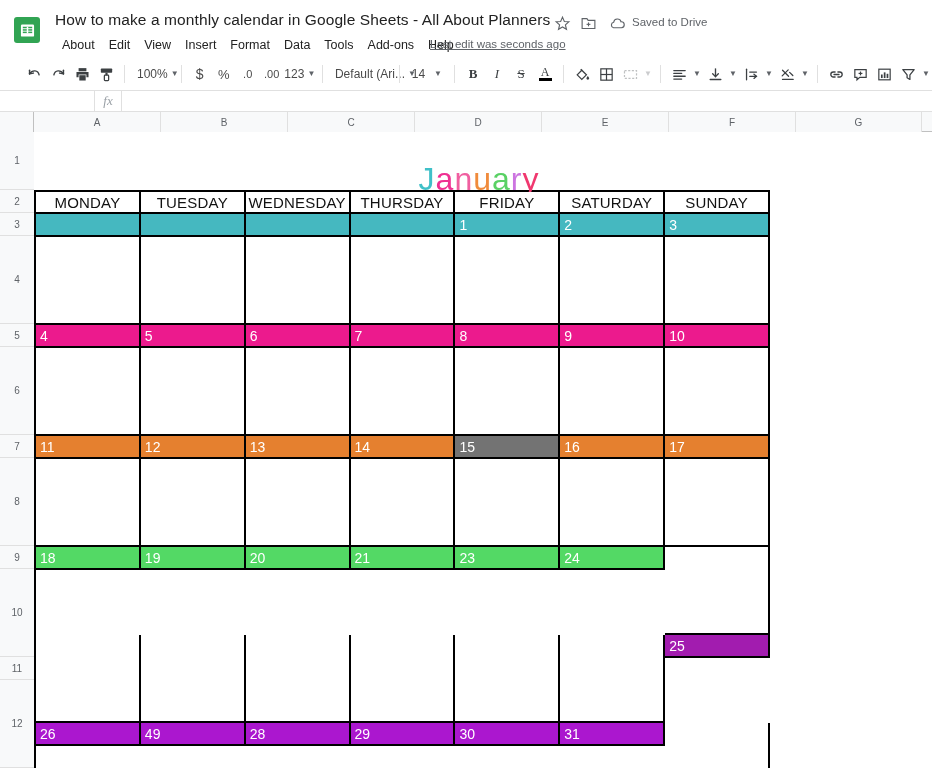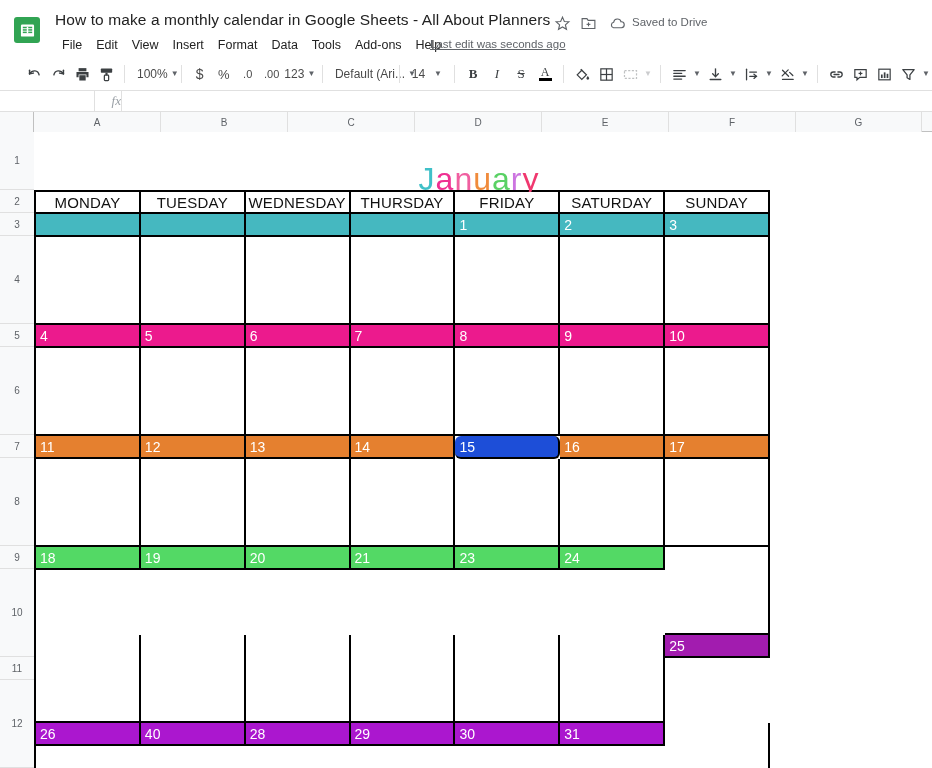--- a/index.html
+++ b/index.html
@@ -99,21 +99,21 @@
     border-bottom: 1px solid #e0e0e0;
     display: flex; align-items: center;
   }
   #namebox {
     width: 95px; height: 100%;
     display: flex; align-items: center; padding-left: 6px;
     font-size: 11px; color: #222;
     border-right: 1px solid #e0e0e0;
   }
   #fx-label {
-    width: 26px; text-align: right;
+    width: 26px; text-align: center;
     font-family: "Liberation Serif", serif;
     font-style: italic; font-size: 13px; color: #9aa0a6;
   }
   #formula-input {
     flex: 1; height: 100%;
     border: none; outline: none;
     font-size: 11.5px; color: #222;
     padding-left: 6px;
     border-left: 1px solid #e0e0e0;
     background: transparent;
@@ -250,21 +250,21 @@
 
   <div class="titlebar-icon" id="cloud-icon">
     <svg width="19" height="17" viewBox="0 0 24 24" fill="none" stroke="#5f6368" stroke-width="1.6">
       <path d="M6.4 18 A4 4 0 0 1 6.6 10.2 A5.3 5.3 0 0 1 17 9.6 A3.9 3.9 0 0 1 17.6 18 Z"></path>
     </svg>
   </div>
 
   <div id="save-status">Saved to Drive</div>
 
   <div id="menubar">
-    <div class="menu-item">File</div>
+    <div class="menu-item">About</div>
     <div class="menu-item">Edit</div>
     <div class="menu-item">View</div>
     <div class="menu-item">Insert</div>
     <div class="menu-item">Format</div>
     <div class="menu-item">Data</div>
     <div class="menu-item">Tools</div>
     <div class="menu-item">Add-ons</div>
     <div class="menu-item">Help</div>
   </div>
 
@@ -541,21 +541,21 @@
           <div class="body-cell"></div>
           <div class="body-cell"></div>
           <div class="body-cell"></div>
           <div class="body-cell"></div>
           <div class="body-cell"></div>
           <div class="body-cell"></div>
           <div class="date-cell" style="background: rgb(229, 128, 47);">11</div>
           <div class="date-cell" style="background: rgb(229, 128, 47);">12</div>
           <div class="date-cell" style="background: rgb(229, 128, 47);">13</div>
           <div class="date-cell" style="background: rgb(229, 128, 47);">14</div>
-          <div class="date-cell" style="background: #1d4ed8; border-radius: 6px;">15</div>
+          <div class="date-cell" style="background: #737373;">15</div>
           <div class="date-cell" style="background: rgb(229, 128, 47);">16</div>
           <div class="date-cell" style="background: rgb(229, 128, 47);">17</div>
           <div class="body-cell"></div>
           <div class="body-cell"></div>
           <div class="body-cell"></div>
           <div class="body-cell"></div>
           <div class="body-cell"></div>
           <div class="body-cell"></div>
           <div class="body-cell"></div>
           <div class="date-cell" style="background: rgb(83, 217, 101);">18</div>
@@ -566,21 +566,21 @@
           <div class="date-cell" style="background: rgb(83, 217, 101);">24</div>
           <div class="body-cell"></div>
           <div class="body-cell"></div>
           <div class="body-cell"></div>
           <div class="body-cell"></div>
           <div class="body-cell"></div>
           <div class="body-cell"></div>
           <div class="body-cell"></div>
           <div class="date-cell" style="background: #a21caf;">25</div>
           <div class="date-cell" style="background: rgb(171, 23, 207);">26</div>
-          <div class="date-cell" style="background: rgb(171, 23, 207);">40</div>
+          <div class="date-cell" style="background: rgb(171, 23, 207);">49</div>
           <div class="date-cell" style="background: rgb(171, 23, 207);">28</div>
           <div class="date-cell" style="background: rgb(171, 23, 207);">29</div>
           <div class="date-cell" style="background: rgb(171, 23, 207);">30</div>
           <div class="date-cell" style="background: rgb(171, 23, 207);">31</div>
           <div class="body-cell"></div>
           <div class="body-cell"></div>
           <div class="body-cell"></div>
           <div class="body-cell"></div>
           <div class="body-cell"></div>
           <div class="body-cell"></div>

